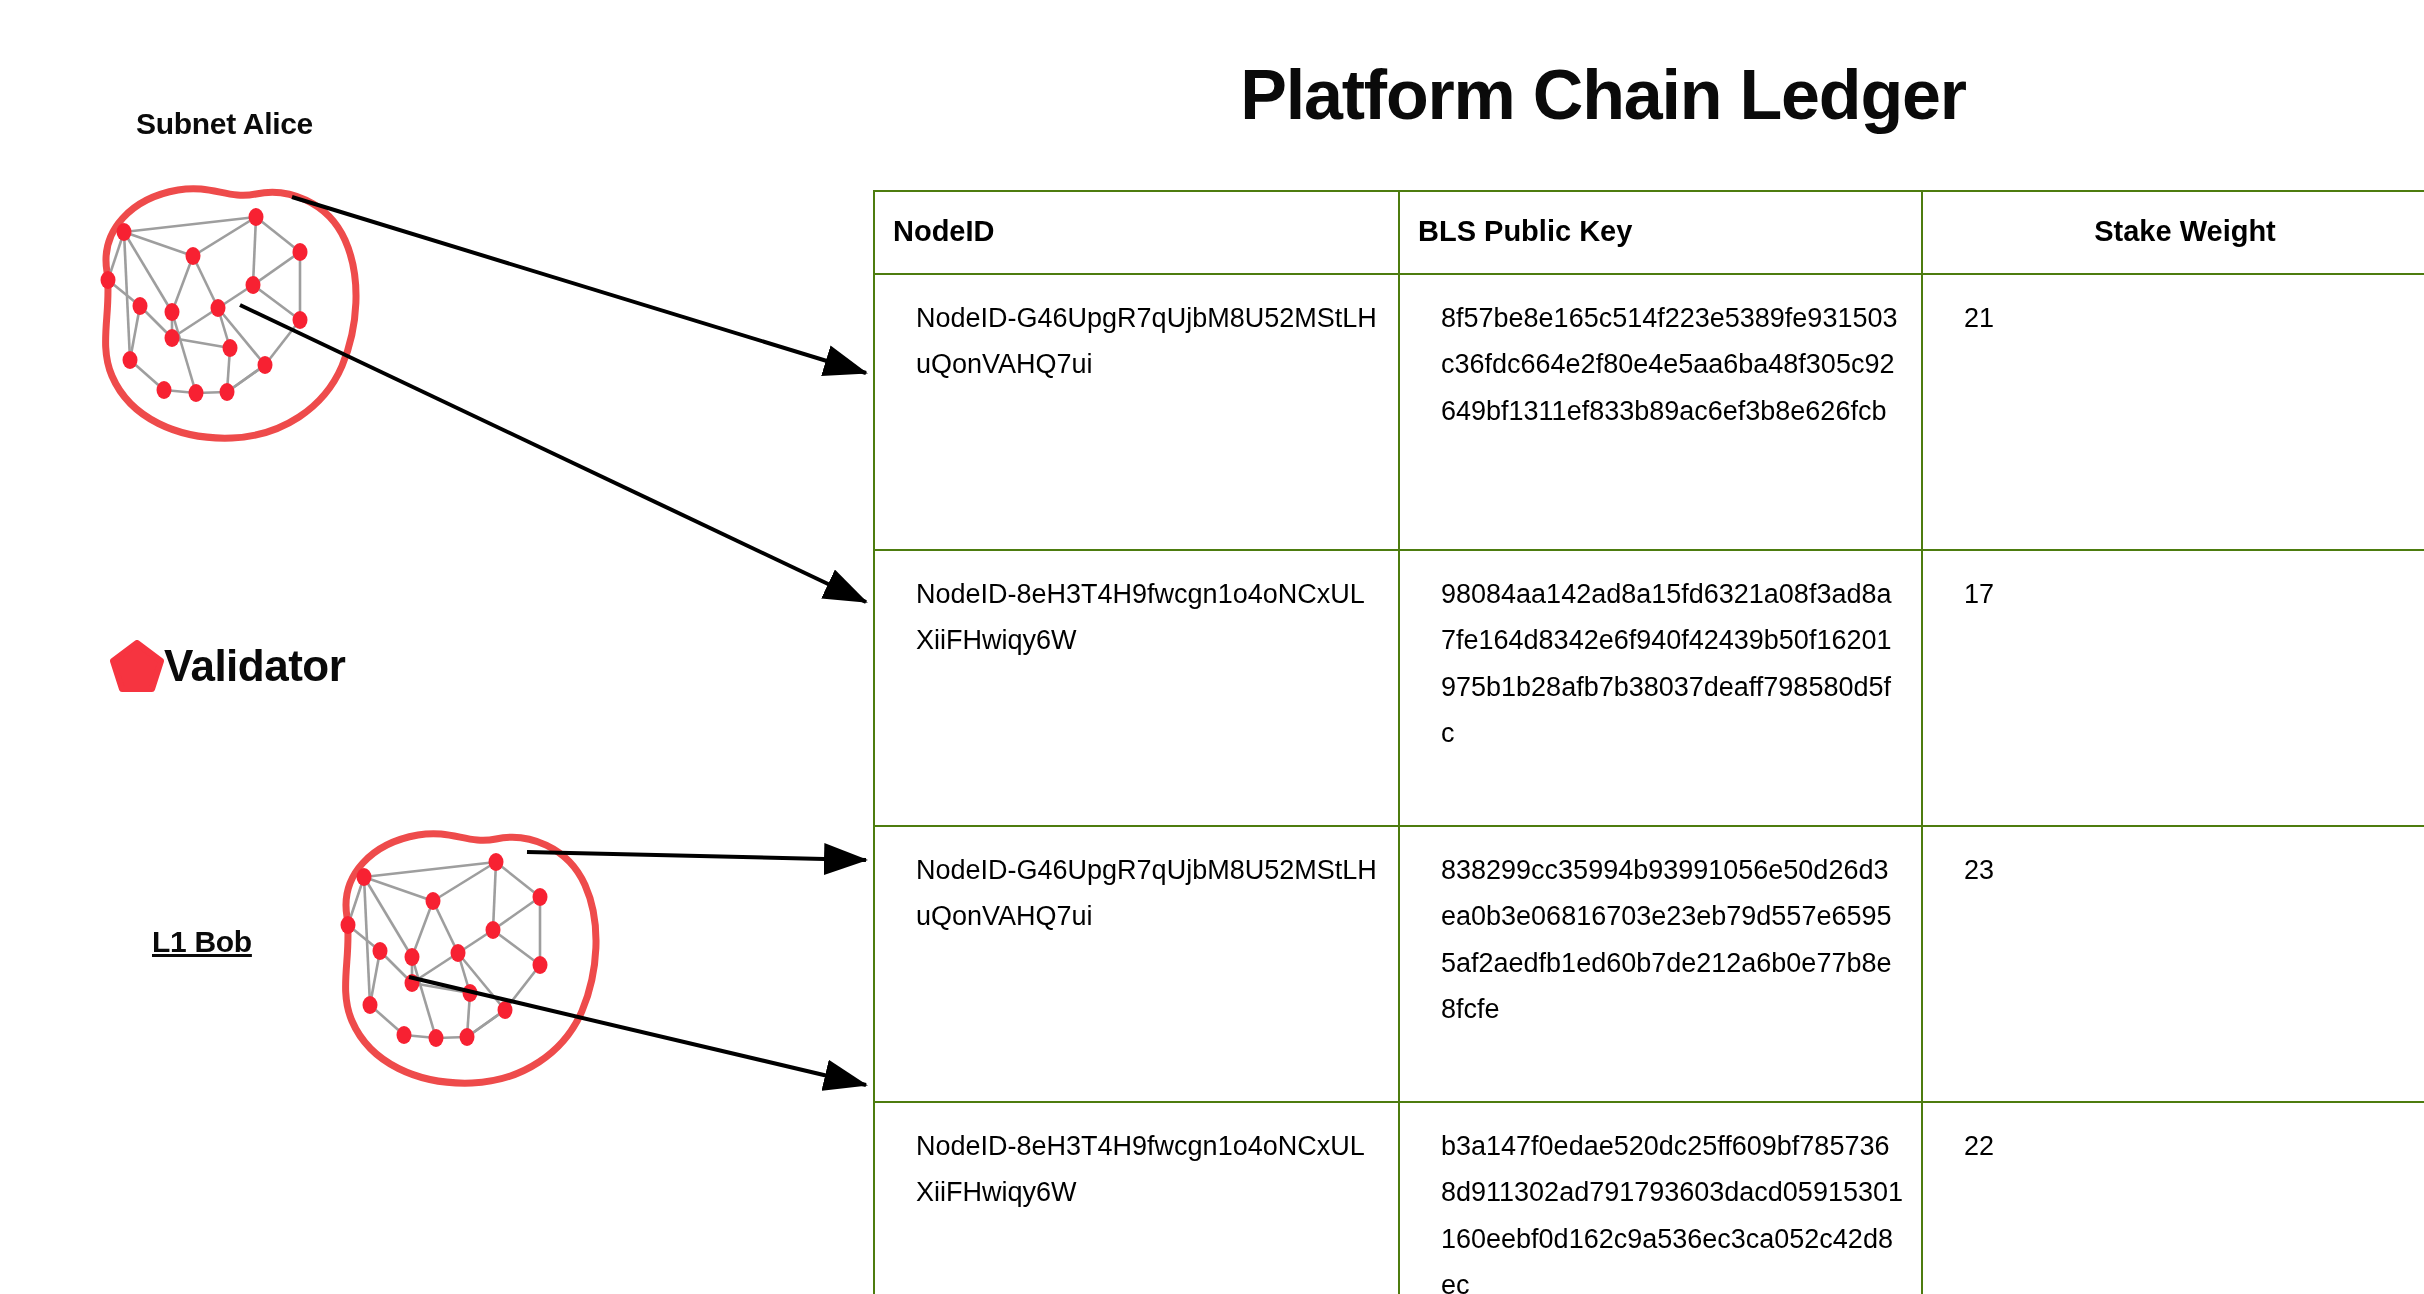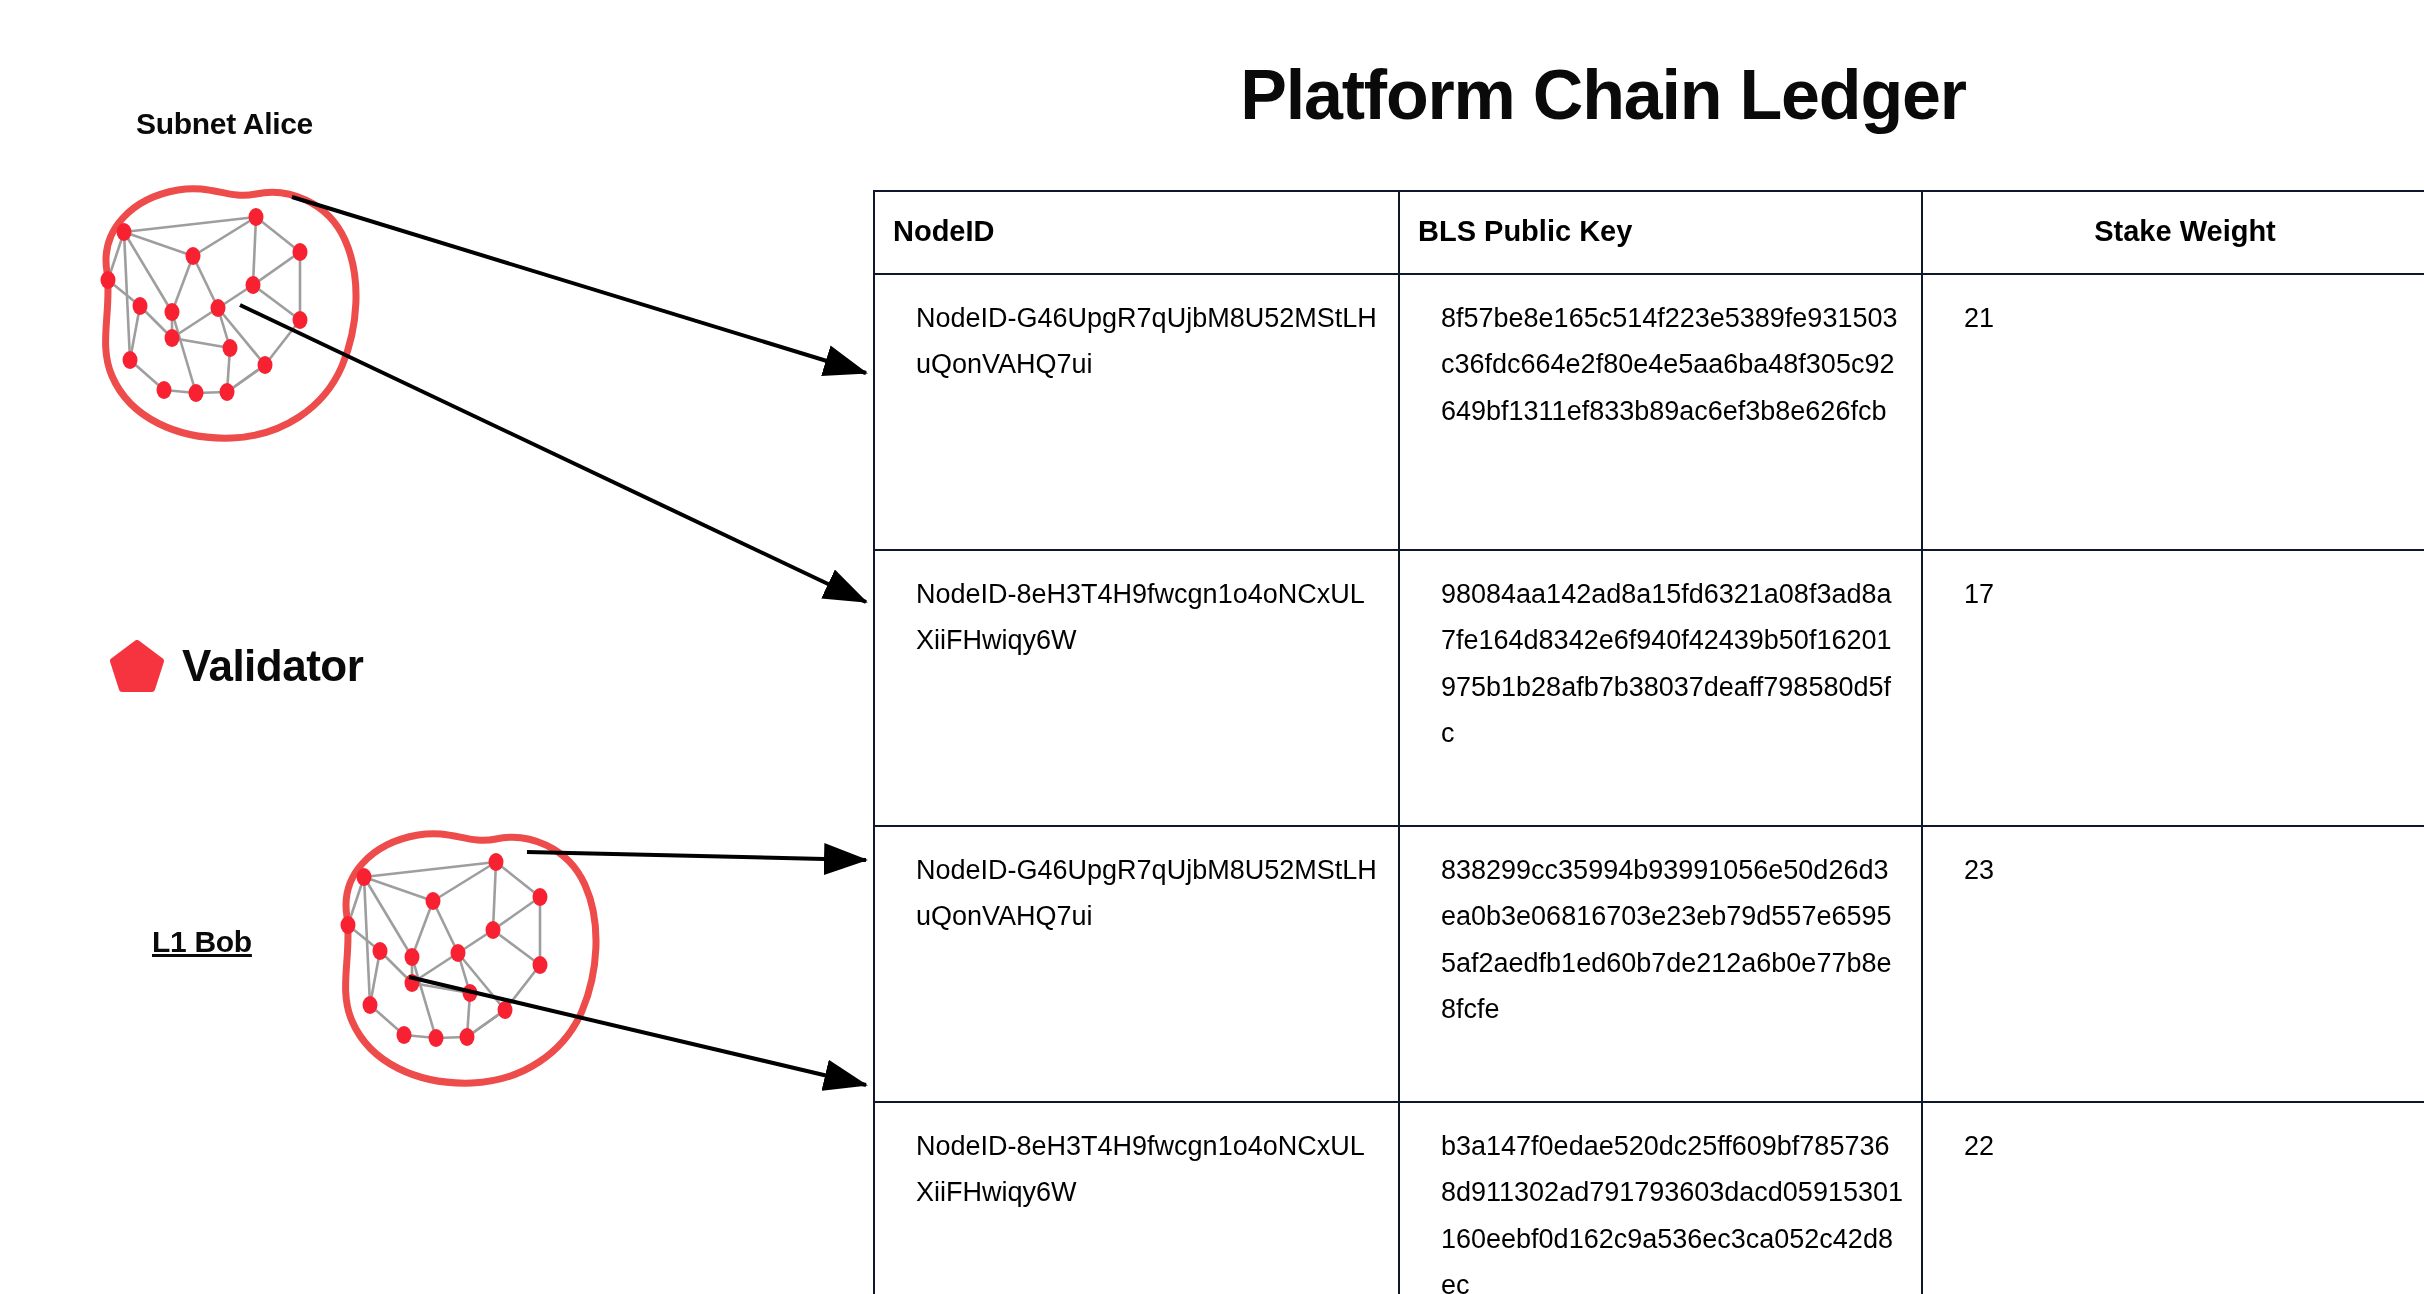--- a/index.html
+++ b/index.html
@@ -45,21 +45,20 @@
   #blob-alice { left: 60px;  top: 160px; width: 330px; height: 300px; }
   #blob-bob   { left: 300px; top: 805px; width: 330px; height: 300px; }
 
   
   #legend-validator {
     position: absolute;
     left: 110px;
     top: 640px;
     display: flex;
     align-items: center;
-    gap: 18px;
   }
   #legend-validator .legend-text {
     font-weight: bold;
     font-size: 44px;
     letter-spacing: -0.5px;
     color: #0a0a0a;
     line-height: 1;
   }
 
   
@@ -88,21 +87,21 @@
     position: absolute;
     left: 873px;
     top: 190px;
     width: 1460px;
     border-collapse: collapse;
     table-layout: fixed;
     background: #ffffff;
   }
   #ledger-table th,
   #ledger-table td {
-    border: 2px solid #0f172a;
+    border: 2px solid #4d7c0f;
     vertical-align: top;
     padding: 20px 18px 22px 18px;
     font-size: 27px;
     line-height: 1.72;
     word-break: break-all;
     overflow-wrap: anywhere;
     margin-left: 8px;
   }
   #ledger-table th {
     font-weight: bold;

